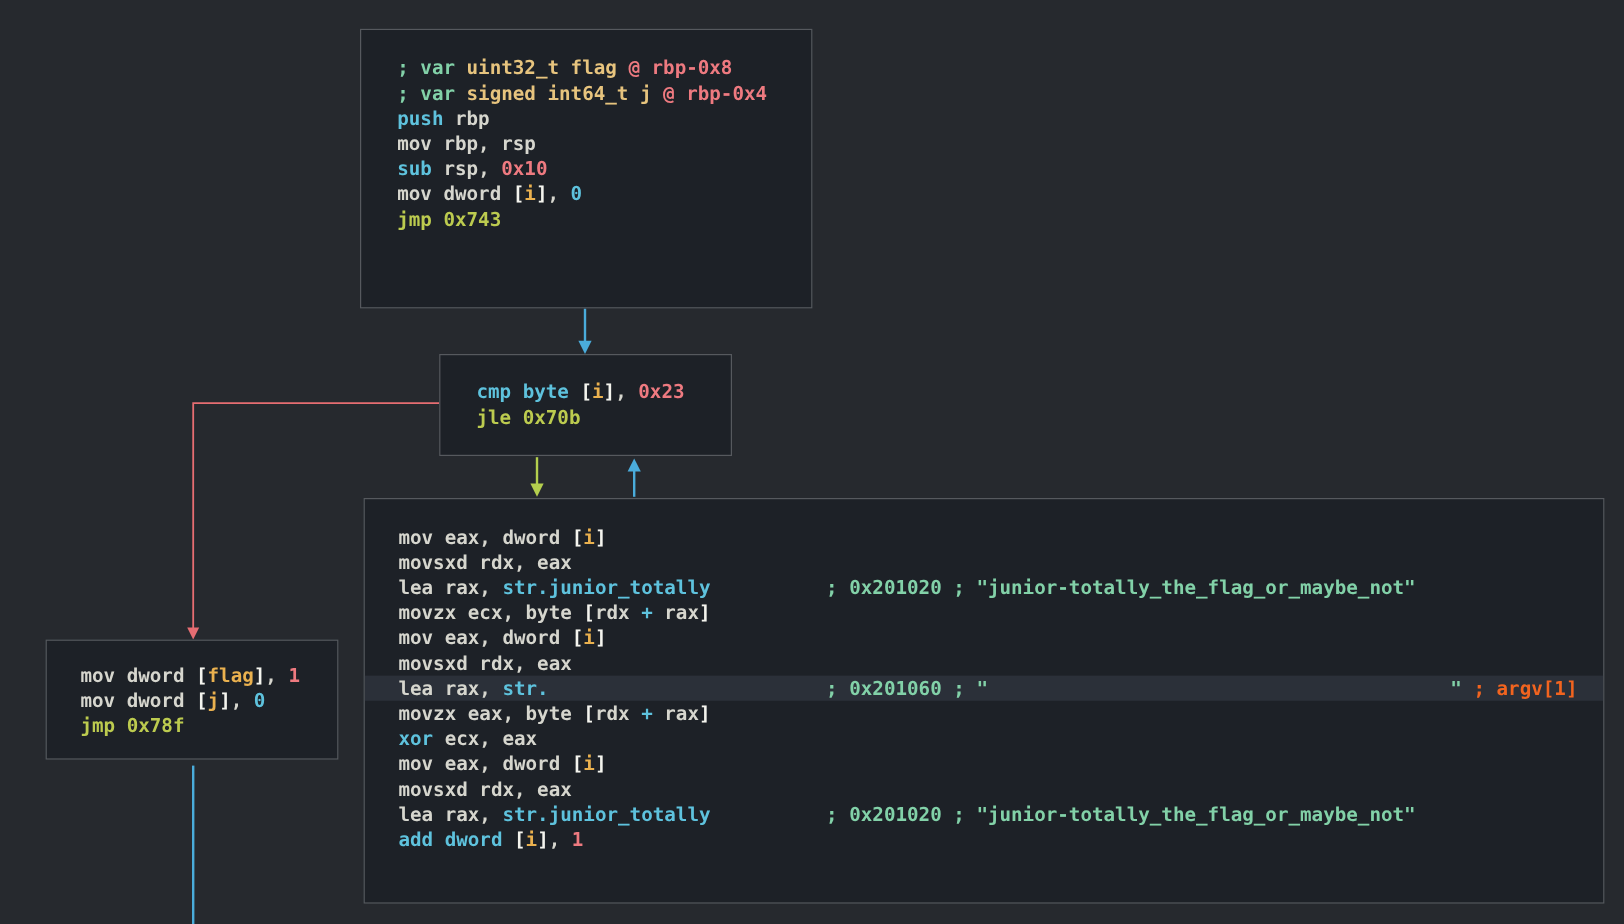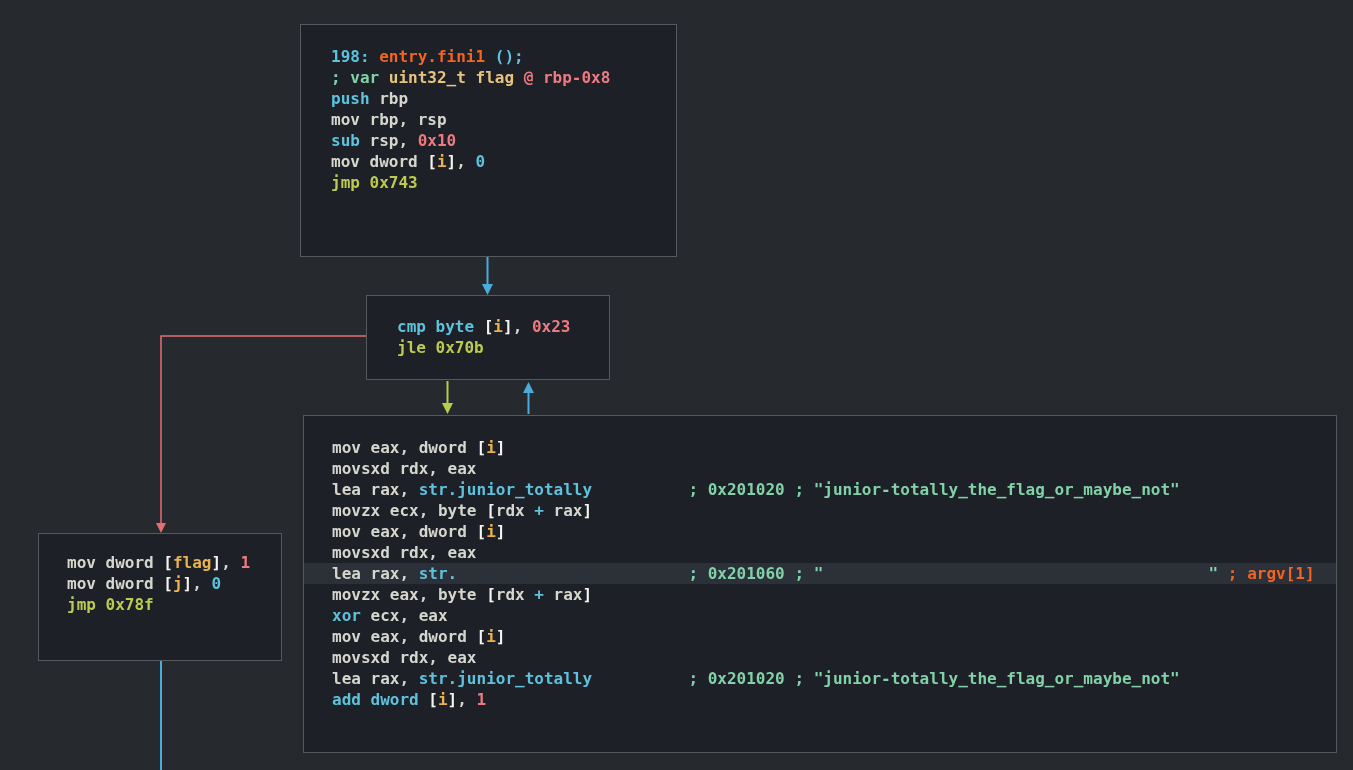--- a/index.html
+++ b/index.html
@@ -15,21 +15,21 @@
   .edges{position:absolute;left:0;top:0;pointer-events:none;}
   .block{position:absolute;background:var(--block_bg);border:1px solid var(--block_border);
          box-sizing:border-box;overflow:hidden;
          font-size:16px;font-weight:bold;line-height:21px;}
   .line{white-space:pre;height:21px;}
   .line.hl{background:var(--highlight_bg);}
   #b-entry{left:300px;top:24px;width:377px;height:233px;padding:21px 0 0 0;}
   #b-entry .line{padding-left:30px;}
   #b-cond{left:366px;top:295px;width:244px;height:85px;padding:20px 0 0 0;}
   #b-cond .line{padding-left:30px;}
-  #b-exit{left:38px;top:533px;width:244px;height:128px;padding:18px 0 12px 0;}
+  #b-exit{left:38px;top:533px;width:244px;height:100px;padding:18px 0 12px 0;}
   #b-exit .line{padding-left:28px;}
   #b-body{left:303px;top:415px;width:1034px;height:338px;padding:21px 0 0 0;}
   #b-body .line{padding-left:28px;}
   .c-t{color:var(--text);} .c-w{color:var(--bracket);} .c-c{color:var(--cyan);}
   .c-a{color:var(--amber);} .c-s{color:var(--salmon);} .c-g{color:var(--jump_green);}
   .c-m{color:var(--mint);} .c-o{color:var(--orange);} .c-y{color:var(--sand);}
 </style>
 </head>
 <body>
 
@@ -56,22 +56,22 @@
       <polyline points="366,336 161,336 161,524" fill="none" stroke="var(--edge_red)" stroke-width="1.5"></polyline>
       <polygon points="156,523 166,523 161,533" fill="var(--edge_red)"></polygon>
     </g>
 
     <g>
       <line x1="161" y1="638" x2="161" y2="770" stroke="var(--edge_blue)" stroke-width="2"></line>
     </g>
   </svg>
 
   <div class="block" id="b-entry">
-      <div class="line"><span class="c-c">198:</span><span class="c-t"> </span><span class="c-o">entry.fini1</span><span class="c-c"> ();</span></div>
       <div class="line"><span class="c-m">; var </span><span class="c-y">uint32_t flag </span><span class="c-s">@ rbp-0x8</span></div>
+      <div class="line"><span class="c-m">; var </span><span class="c-y">signed int64_t j </span><span class="c-s">@ rbp-0x4</span></div>
       <div class="line"><span class="c-c">push</span><span class="c-t"> rbp</span></div>
       <div class="line"><span class="c-t">mov rbp, rsp</span></div>
       <div class="line"><span class="c-c">sub</span><span class="c-t"> rsp, </span><span class="c-s">0x10</span></div>
       <div class="line"><span class="c-t">mov dword </span><span class="c-w">[</span><span class="c-a">i</span><span class="c-w">]</span><span class="c-t">, </span><span class="c-c">0</span></div>
       <div class="line"><span class="c-g">jmp 0x743</span></div>
     </div>
   <div class="block" id="b-cond">
       <div class="line"><span class="c-c">cmp byte </span><span class="c-w">[</span><span class="c-a">i</span><span class="c-w">]</span><span class="c-t">, </span><span class="c-s">0x23</span></div>
       <div class="line"><span class="c-g">jle 0x70b</span></div>
     </div>

